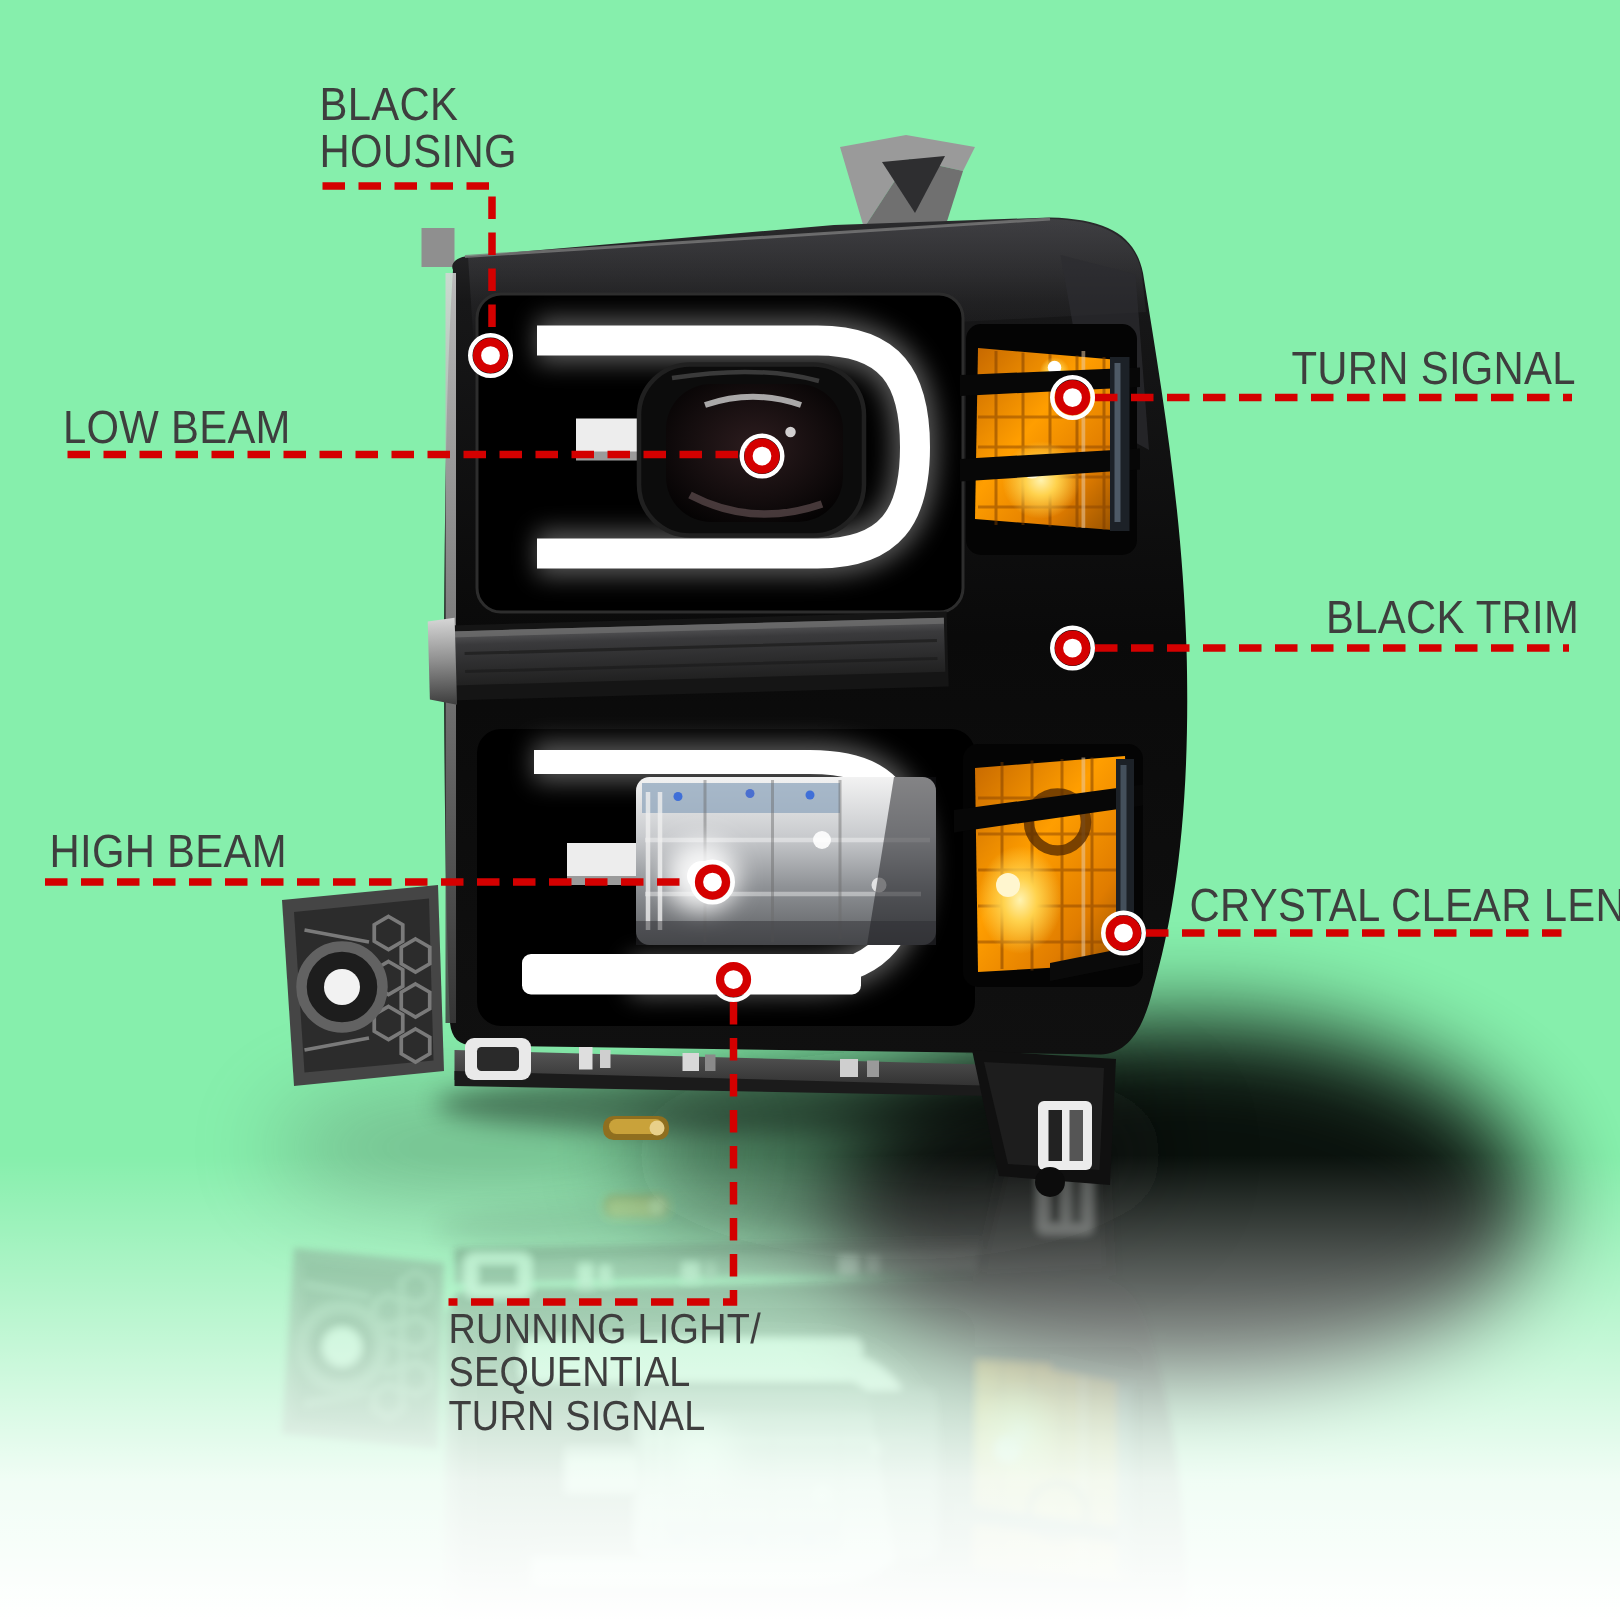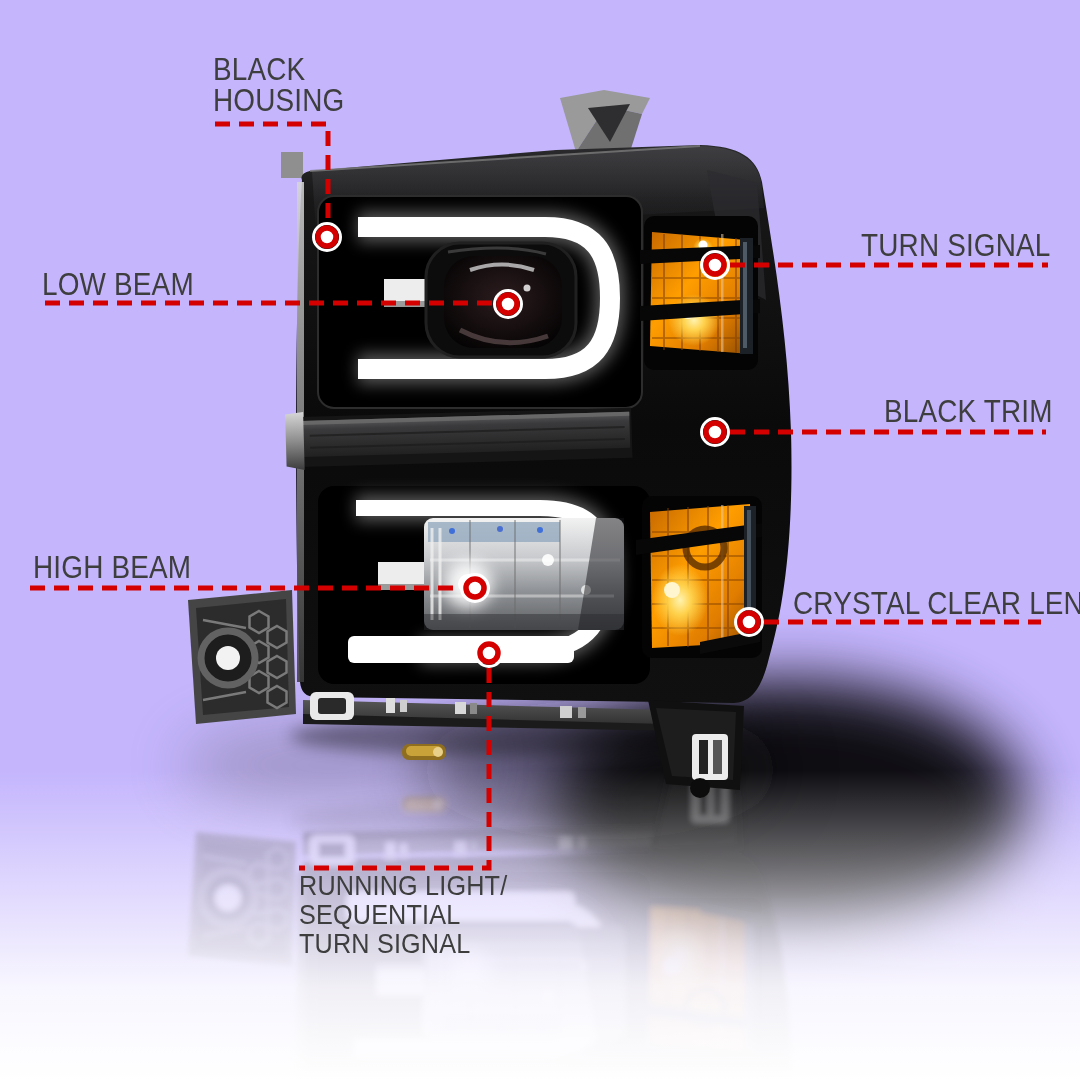--- a/index.html
+++ b/index.html
@@ -1,17 +1,17 @@
 <!DOCTYPE html>
 <html style="--callout-red: #d40000; --label-text: #3e3e3e; --background: #ffffff; --housing-black: #0b0b0b; --amber-lens: #ff9e00; --led-bar-white: #ffffff;"><head>
 <meta charset="utf-8">
 <style>
   html,body{margin:0;padding:0;background:#fff;}
   .stage{position:relative;width:1080px;height:1080px;overflow:hidden;
-         font-family:"Liberation Sans",sans-serif;background:#c4b5fd;}
+         font-family:"Liberation Sans",sans-serif;background:#86efac;}
   svg.scene,svg.overlay{position:absolute;left:0;top:0;}
   .label{position:absolute;color:var(--label-text,#3e3e3e);
          font-size:31px;line-height:31px;font-weight:400;
          letter-spacing:.2px;white-space:nowrap;
          transform:scaleX(.9);transform-origin:0 0;}
   .label .line{display:block;}
   .label.small{font-size:28px;line-height:29px;}
   .leader{stroke:var(--callout-red,#d40000);stroke-width:5;
           stroke-dasharray:15 9;fill:none;}
   .dot-halo{fill:none;stroke:#ffffff;stroke-width:3;}

